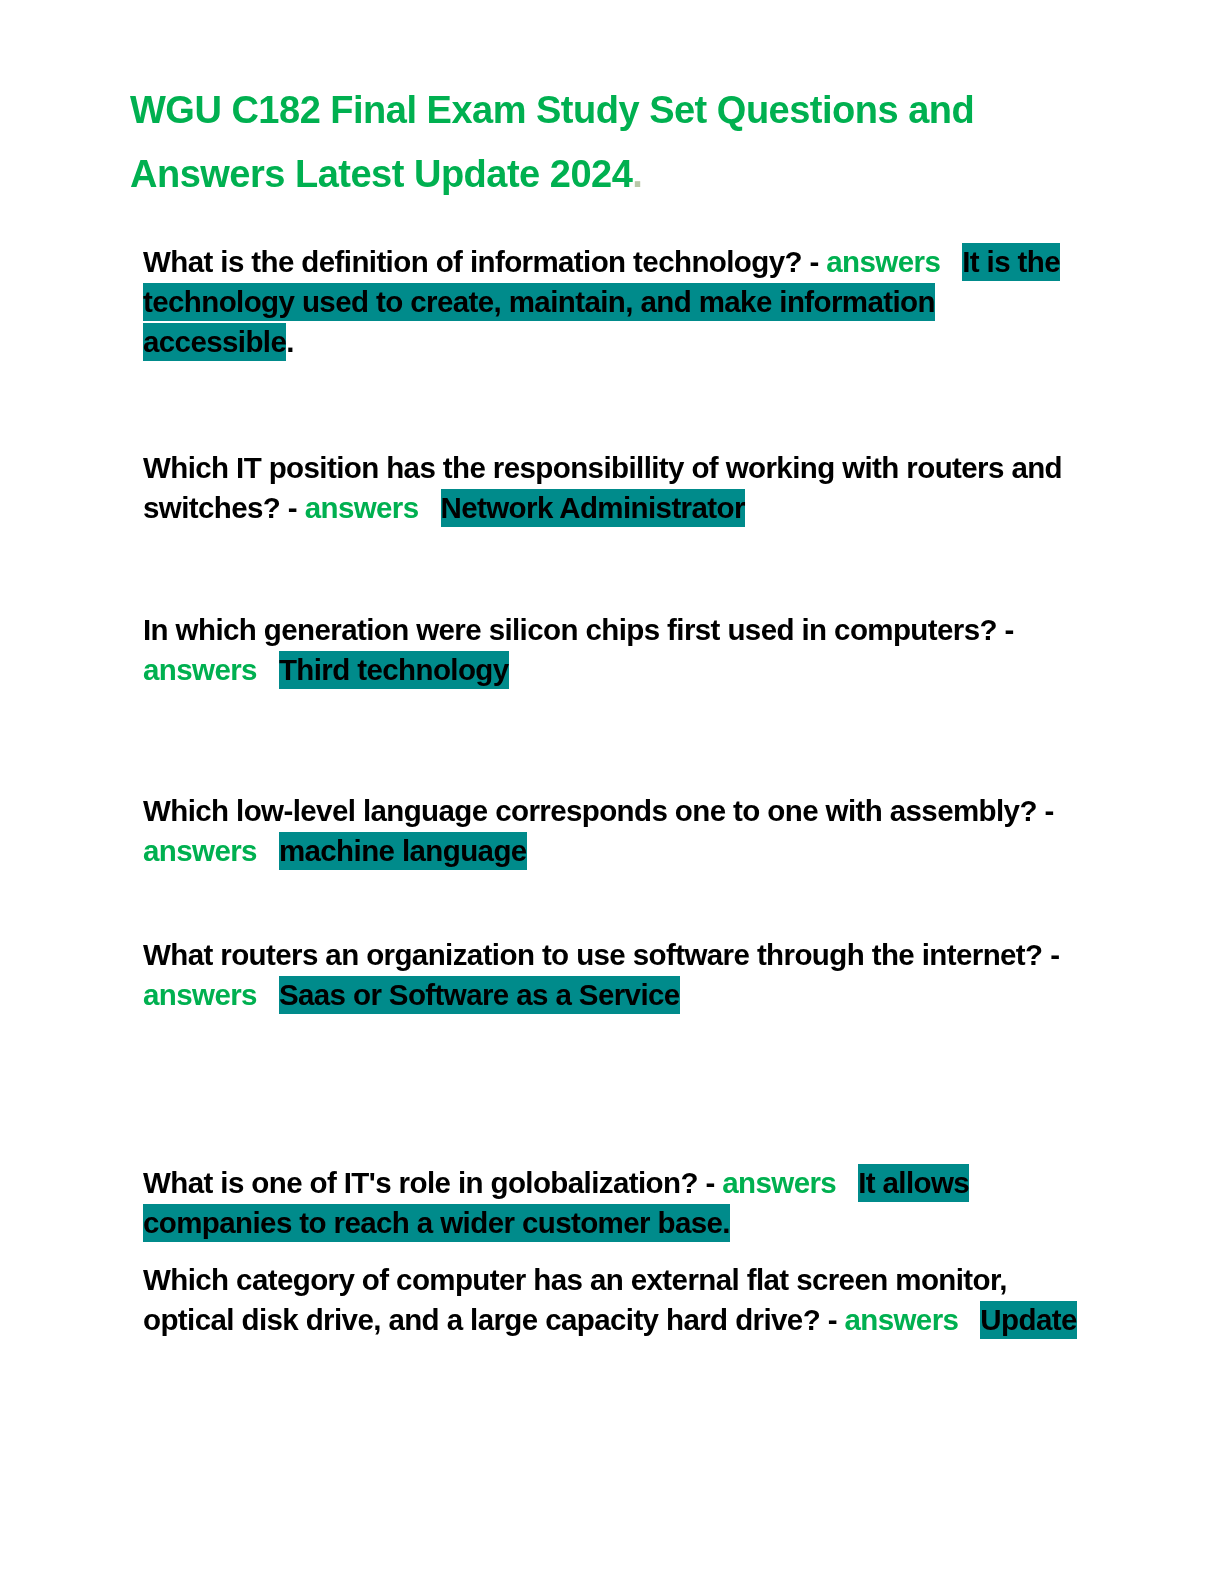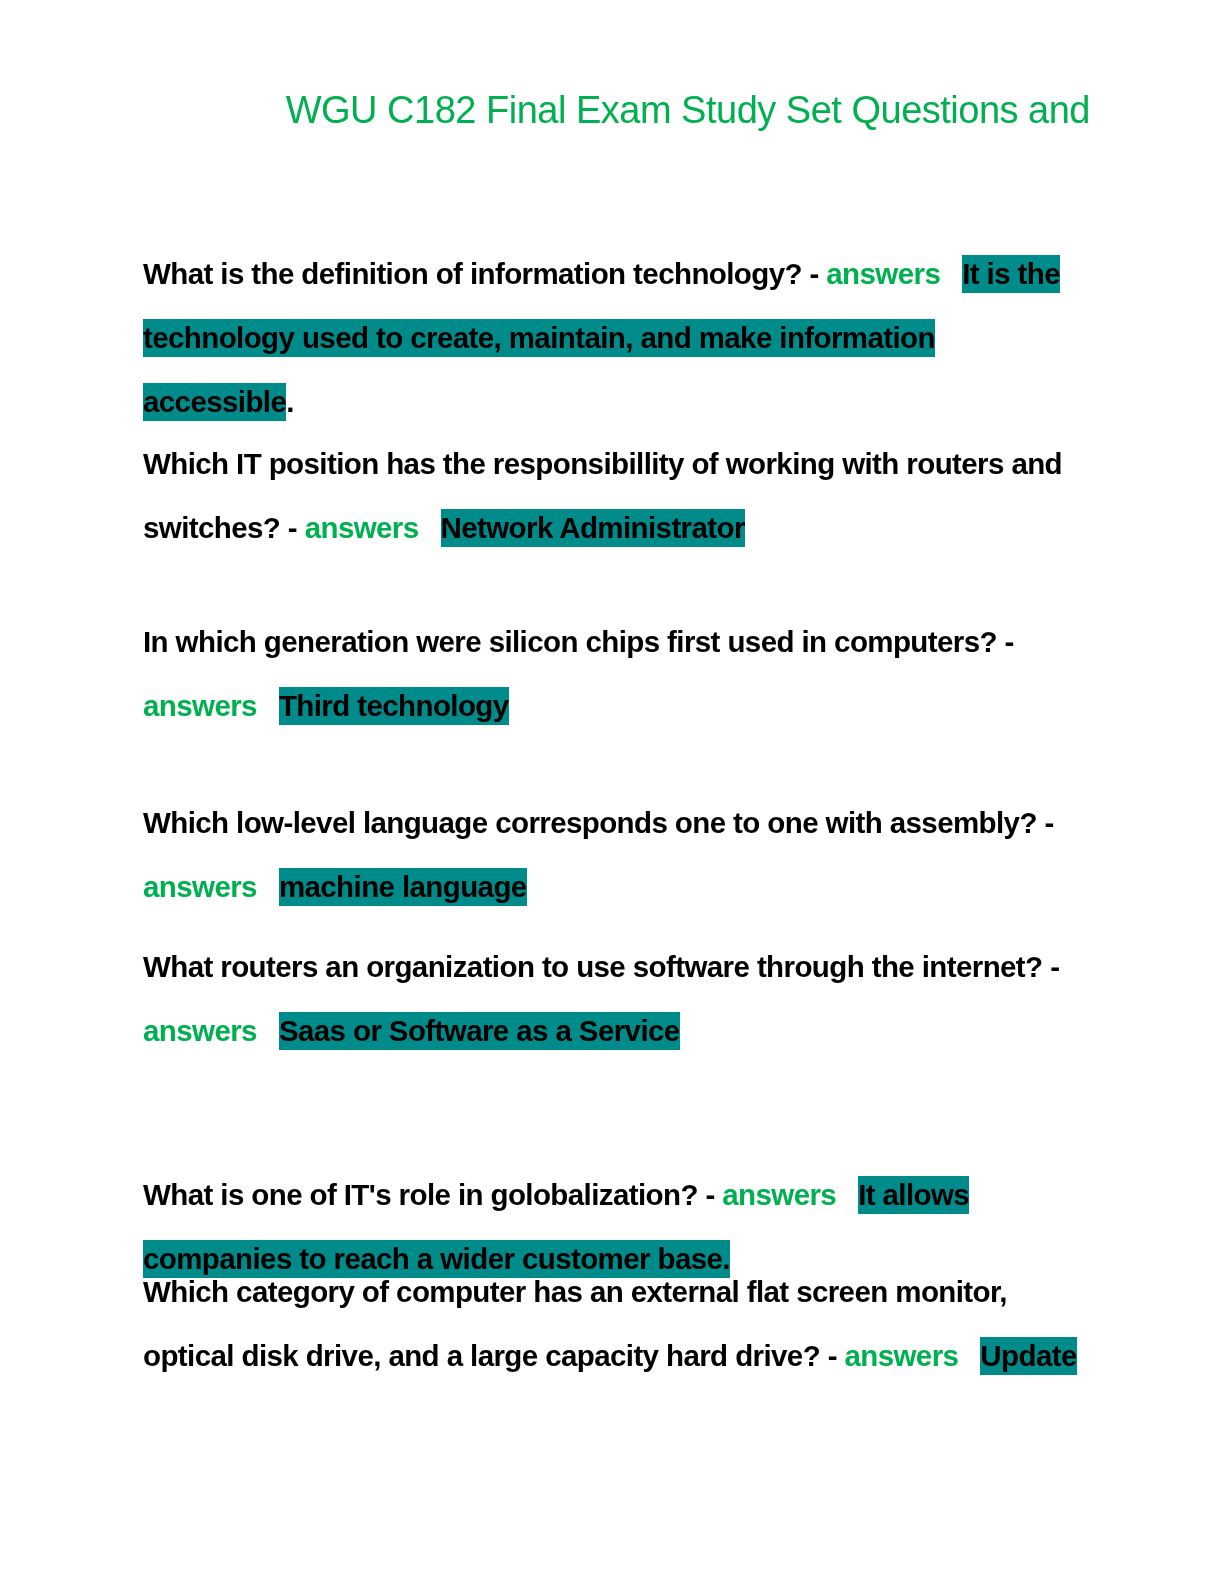--- a/index.html
+++ b/index.html
@@ -1,40 +1,41 @@
 <!DOCTYPE html>
 <html><head>
 <meta charset="utf-8">
 <style>
   html, body { margin:0; padding:0; background:#ffffff; }
   body { width:1224px; height:1584px; position:relative; overflow:hidden;
          font-family:"Liberation Sans", "DejaVu Sans", sans-serif; }
-  .title { position:absolute; left:130px; top:78px; width:960px; text-align:right;
-           color:#00B050; font-weight:normal; font-size:38px; line-height:64px;
+  .title { position:absolute; left:130px; top:78px; width:960px; text-align:left;
+           color:#00B050; font-weight:bold; font-size:38px; line-height:64px;
            letter-spacing:-0.5px; }
   .title .dot { color:#b9c7a8; }
   .qa { position:absolute; left:143px; width:945px; font-weight:bold; font-size:29.5px;
-        line-height:64px; color:#000000; letter-spacing:-0.6px; }
+        line-height:40px; color:#000000; letter-spacing:-0.6px; }
   .ans-label { color:#00B050; }
   .hl { background:#008B8B; color:#000000; padding:2px 0 3px 0;
         box-decoration-break:clone; -webkit-box-decoration-break:clone; }
   .gap { display:inline-block; width:22px; }
 </style>
 </head>
 <body>
 
 <div class="title">
   <div>WGU C182 Final Exam Study Set Questions and</div>
+  <div><span>Answers Latest Update 2024</span><span class="dot">.</span></div>
 </div>
 
 <div class="qa" style="top:242px">
   <span>What is the definition of information technology?</span><span> - </span><span class="ans-label">answers</span><span class="gap"></span><span class="hl">It is the technology used to create, maintain, and make information accessible</span><span>.</span>
 </div>
 
-<div class="qa" style="top:432px">
+<div class="qa" style="top:448px">
   <span>Which IT position has the responsibillity of working with routers and switches?</span><span> - </span><span class="ans-label">answers</span><span class="gap"></span><span class="hl">Network Administrator</span>
 </div>
 
 <div class="qa" style="top:610px">
   <span>In which generation were silicon chips first used in computers?</span><span> - </span><span class="ans-label">answers</span><span class="gap"></span><span class="hl">Third technology</span>
 </div>
 
 <div class="qa" style="top:791px">
   <span>Which low-level language corresponds one to one with assembly?</span><span> - </span><span class="ans-label">answers</span><span class="gap"></span><span class="hl">machine language</span>
 </div>

